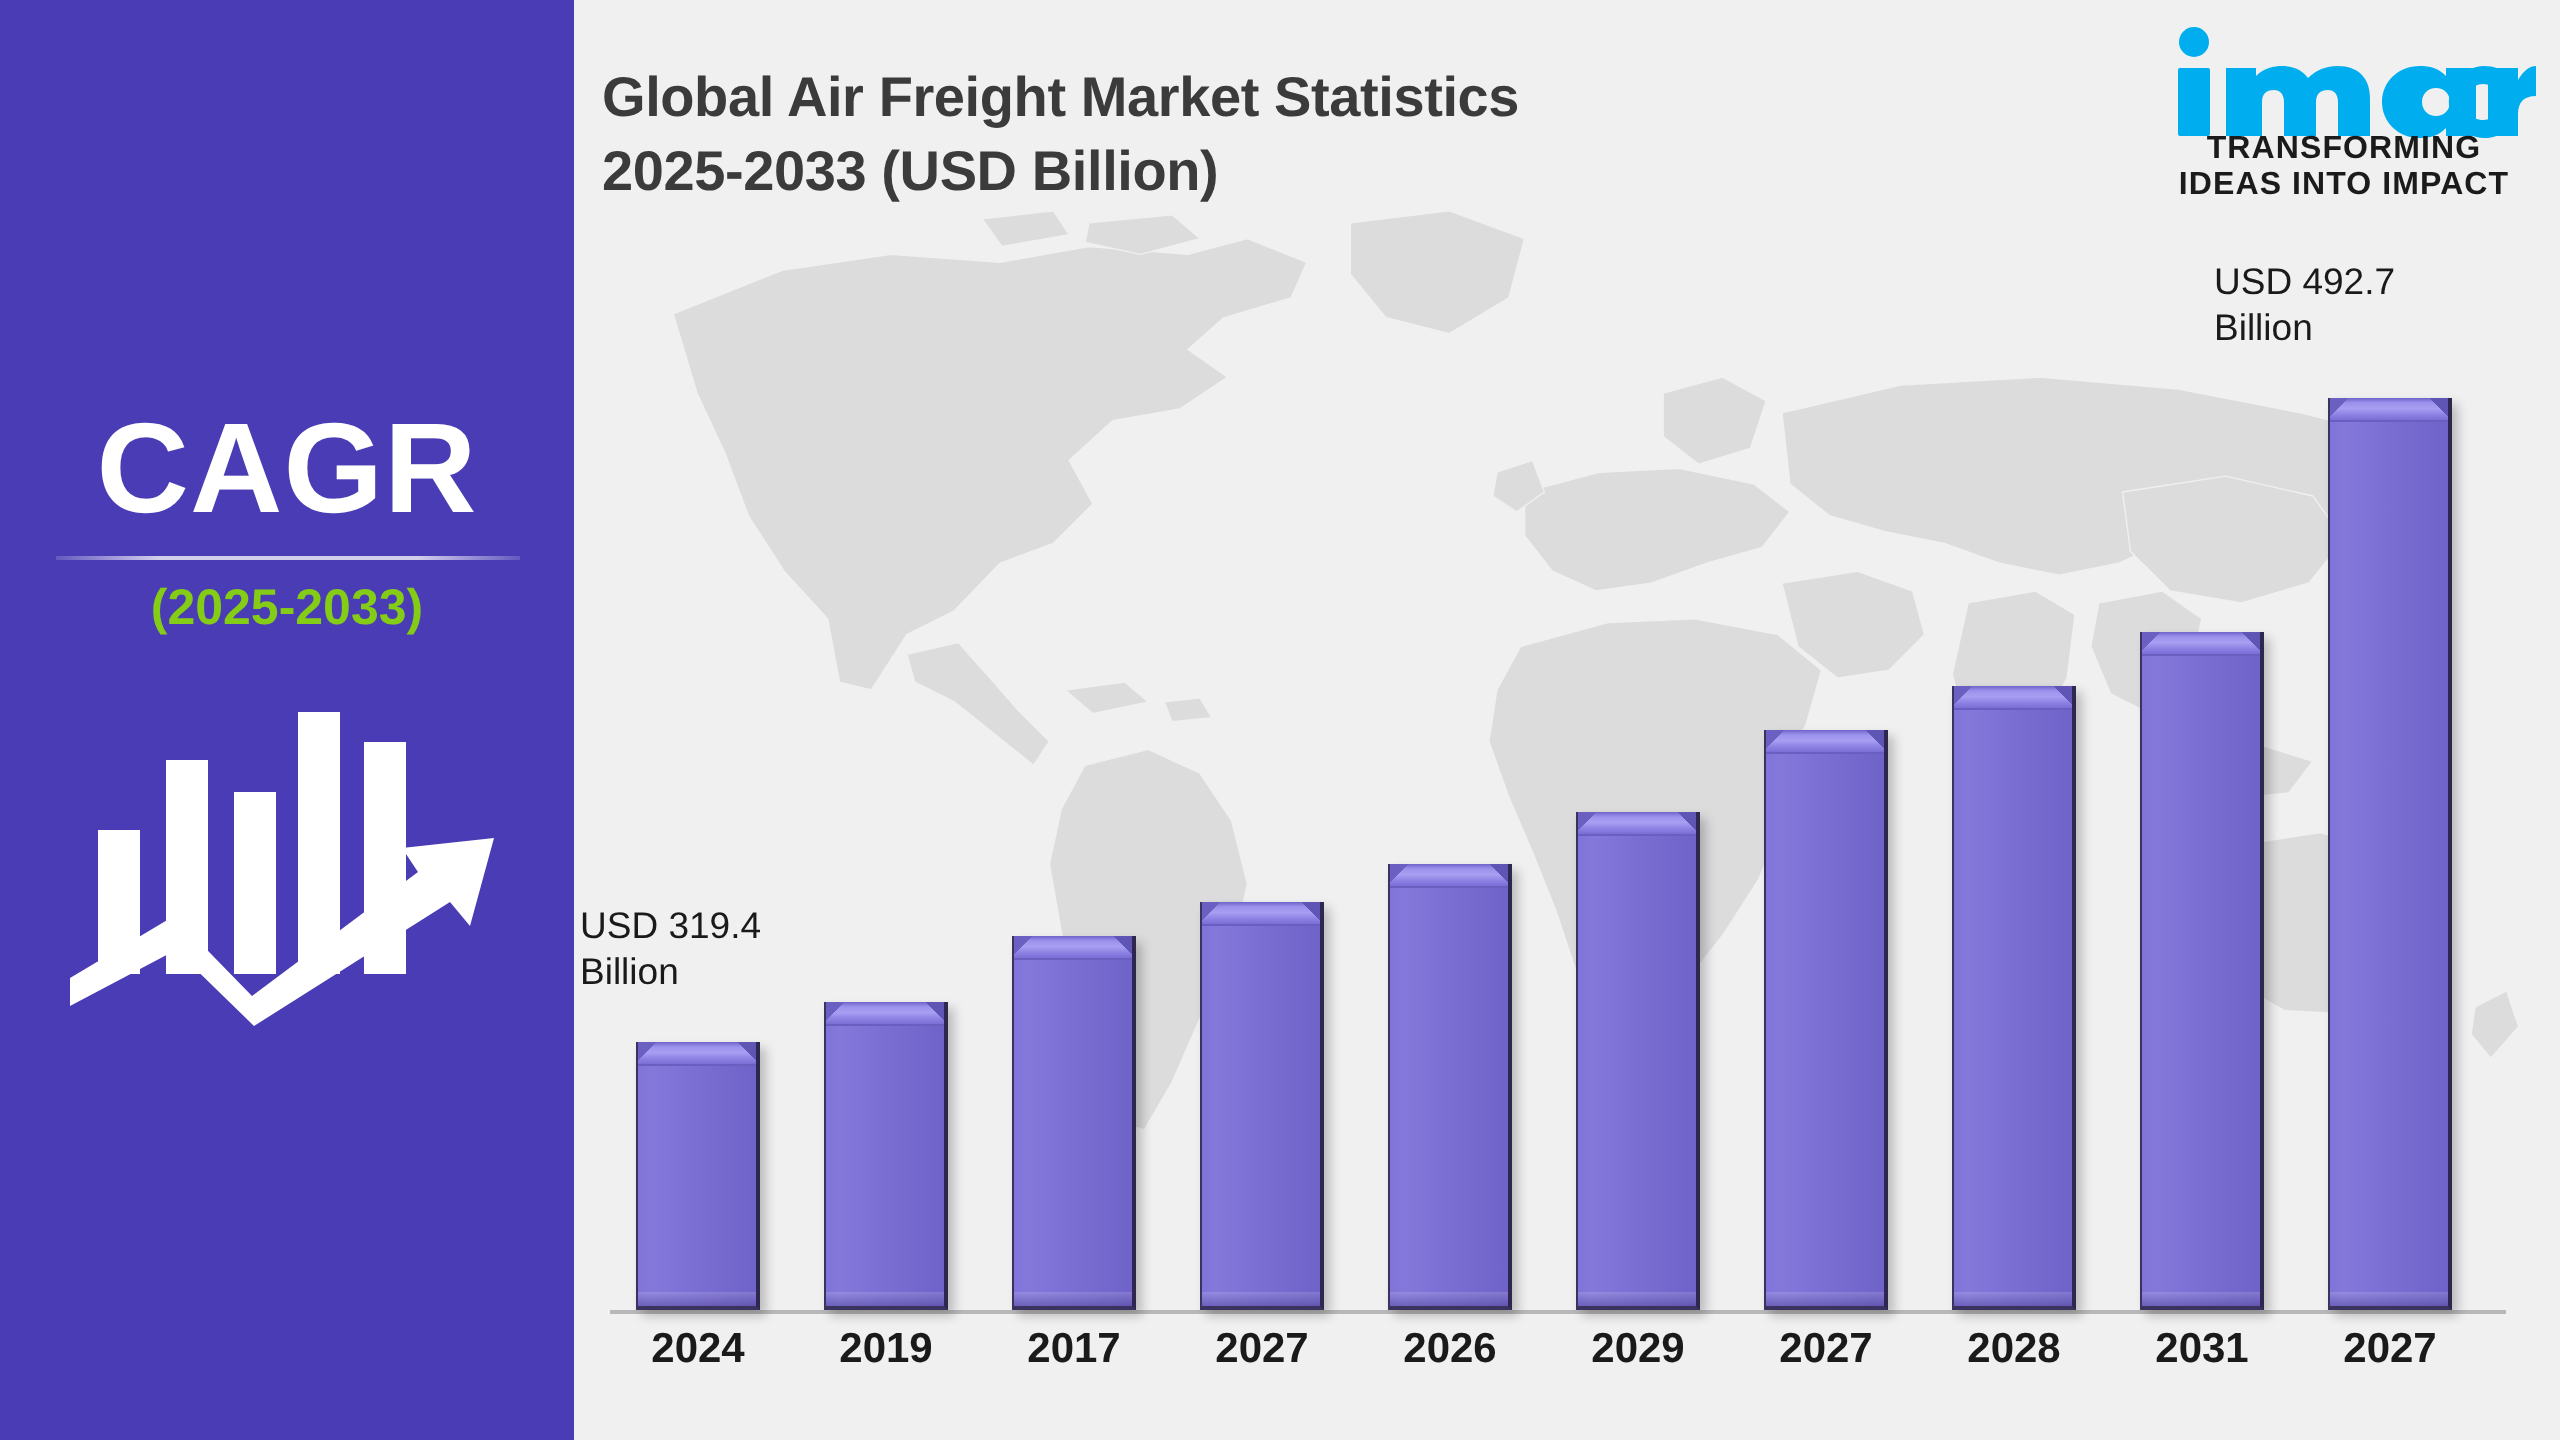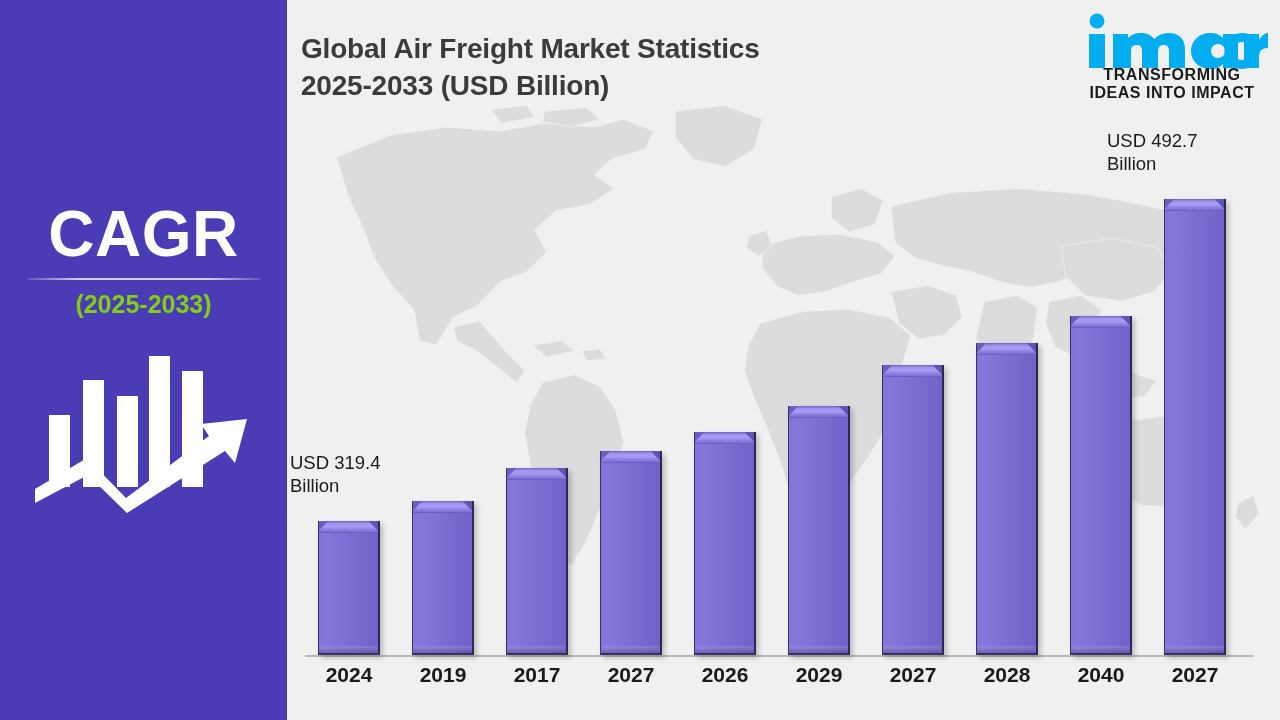--- a/index.html
+++ b/index.html
@@ -238,21 +238,21 @@
       <div class="year-label" style="left: 580px;">2027</div>
       <div class="bar" style="left: 689px; width: 62px; height: 312px; top: 343px;">
         <div class="bar-cap"></div>
         <div class="bar-foot"></div>
       </div>
       <div class="year-label" style="left: 674px;">2028</div>
       <div class="bar" style="left: 783px; width: 62px; height: 339px; top: 316px;">
         <div class="bar-cap"></div>
         <div class="bar-foot"></div>
       </div>
-      <div class="year-label" style="left: 768px;">2040</div>
+      <div class="year-label" style="left: 768px;">2031</div>
       <div class="bar" style="left: 877px; width: 62px; height: 456px; top: 199px;">
         <div class="bar-cap"></div>
         <div class="bar-foot"></div>
       </div>
       <div class="year-label" style="left: 862px;">2027</div>
     </div>
 
   <div class="value-label" id="value-first">USD 319.4
 Billion</div>
   <div class="value-label" id="value-last">USD 492.7

